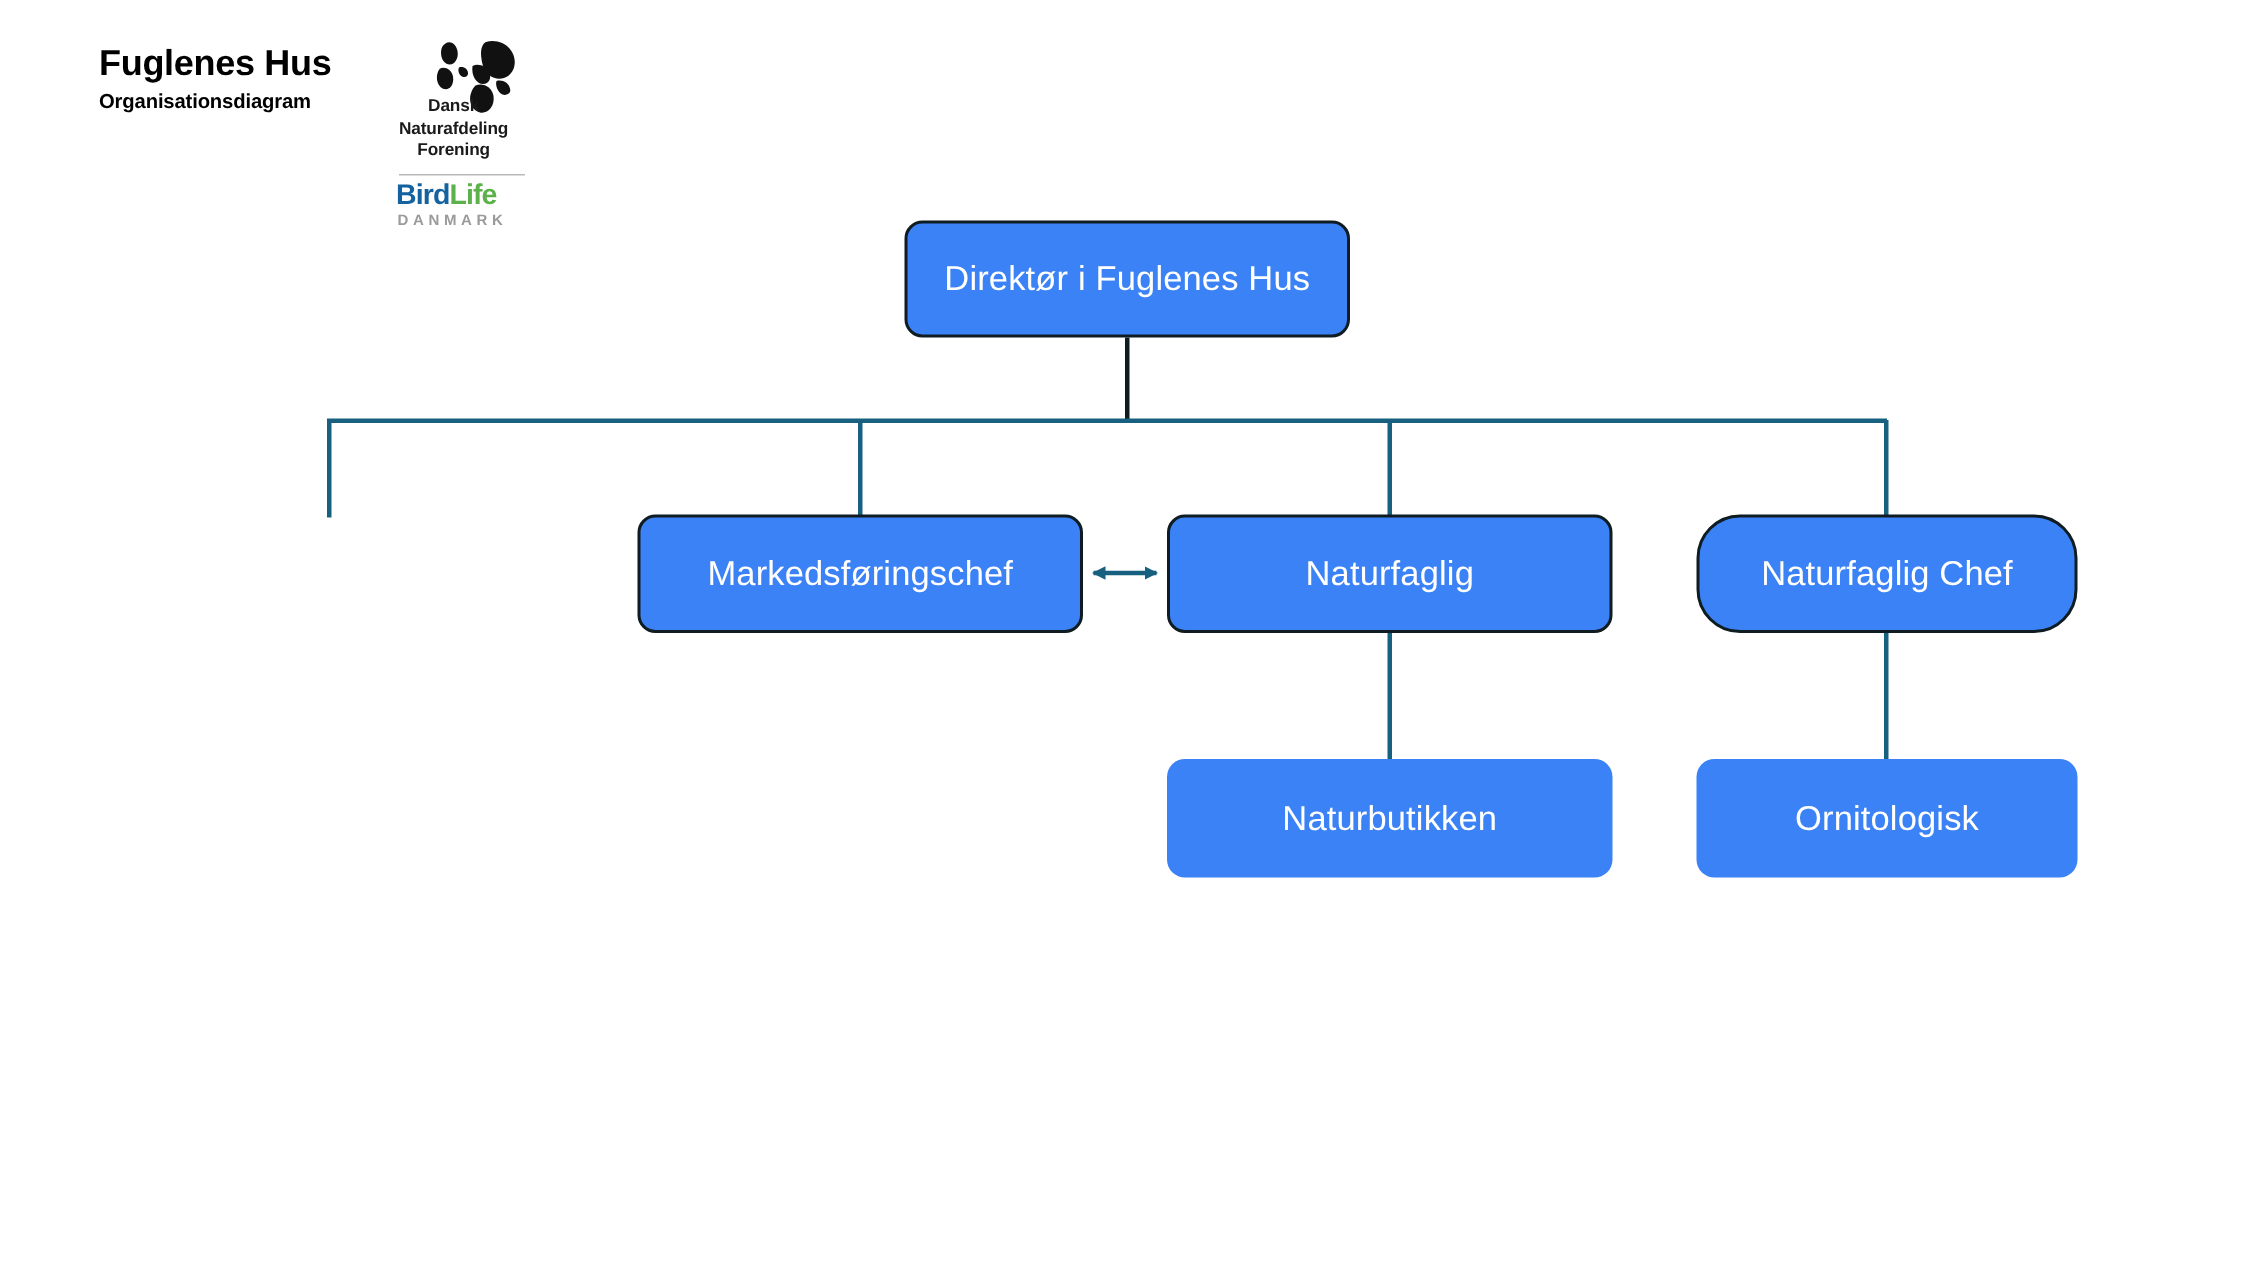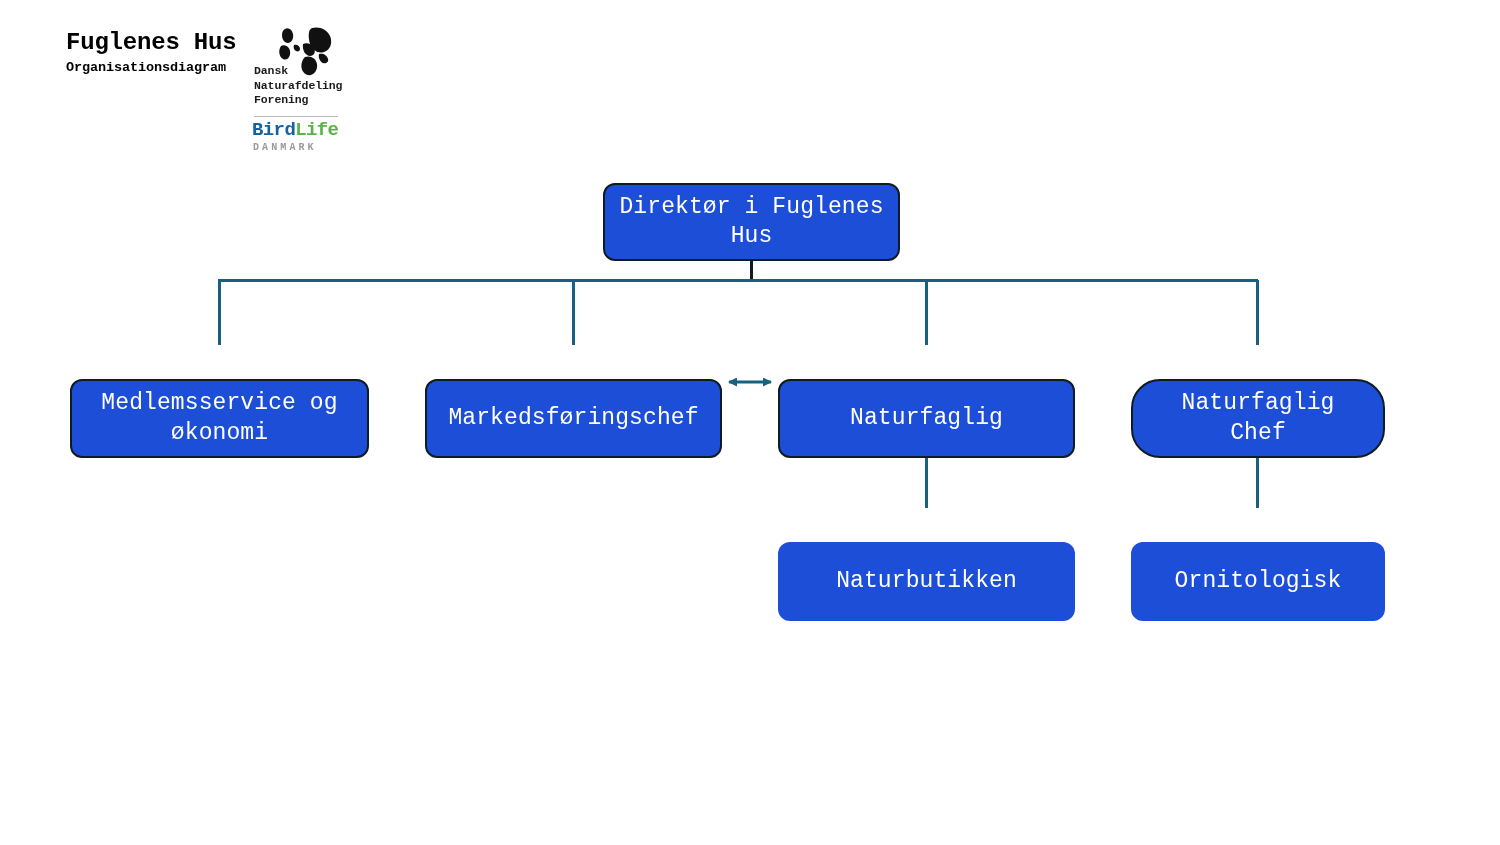--- a/index.html
+++ b/index.html
@@ -11,21 +11,20 @@
     font-family: "Liberation Sans", sans-serif;
     -webkit-font-smoothing: antialiased;
   }
 
   #page {
     position: relative;
     width: 1500px;
     height: 845px;
     background: #ffffff;
     overflow: hidden;
-    font-family: Liberation Mono, monospace;
   }
 
   
   .header {
     position: absolute;
     left: 0;
     top: 0;
     width: 420px;
     height: 160px;
   }
@@ -47,24 +46,25 @@
     font-size: 13.5px;
     font-weight: bold;
     color: #000000;
     letter-spacing: -0.1px;
     margin-top: 5px;
     white-space: nowrap;
   }
 
   .logo {
     position: absolute;
-    left: 250px;
+    left: 262px;
     top: 26px;
     width: 96px;
     height: 126px;
+    text-align: center;
   }
   .logo-bird {
     position: absolute;
     left: 22px;
     top: 0;
     width: 62px;
     height: 54px;
   }
   .logo-org {
     position: absolute;
@@ -114,32 +114,31 @@
     left: 0;
     top: 0;
     width: 1500px;
     height: 845px;
   }
 
   
   .node {
     position: absolute;
     box-sizing: border-box;
-    background: #1d4ed8;
+    background: #3b82f6;
     border-radius: 12px;
     display: flex;
     align-items: center;
     justify-content: center;
     text-align: center;
     color: #ffffff;
     font-size: 23px;
     line-height: 1.28;
     padding: 4px 14px;
     letter-spacing: 0.1px;
-    margin-top: 36px;
   }
   .node.outlined {
     border: 2.5px solid #0f1c22;
   }
   .node-label {
     display: block;
     width: 100%;
   }
 
   
@@ -212,23 +211,20 @@
     <line x1="926.5" y1="420" x2="926.5" y2="508" stroke="#17607F" stroke-width="3"></line>
     <line x1="1257.5" y1="420" x2="1257.5" y2="508" stroke="#17607F" stroke-width="3"></line>
 
     <line x1="729" y1="382" x2="771" y2="382" stroke="#17607F" stroke-width="3" marker-start="url(#arrow-left)" marker-end="url(#arrow-right)"></line>
   </svg>
 
   <div class="node root outlined">
     <span class="node-label">Direktør i Fuglenes Hus</span>
   </div>
 
-  <div class="node n-medlem outlined">
-    <span class="node-label">Medlemsservice og økonomi</span>
-  </div>
 
   <div class="node n-market outlined">
     <span class="node-label">Markedsføringschef</span>
   </div>
 
   <div class="node n-butik outlined">
     <span class="node-label">Naturfaglig</span>
   </div>
 
   <div class="node n-natur outlined">

